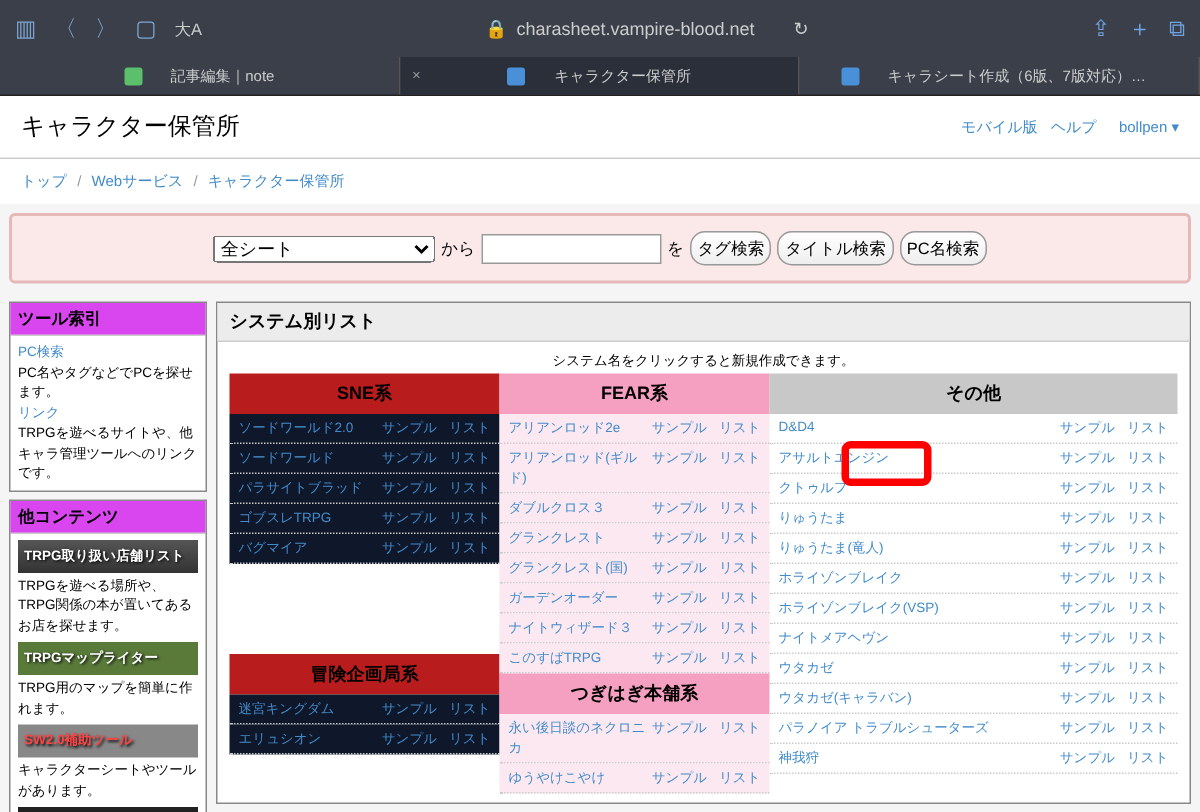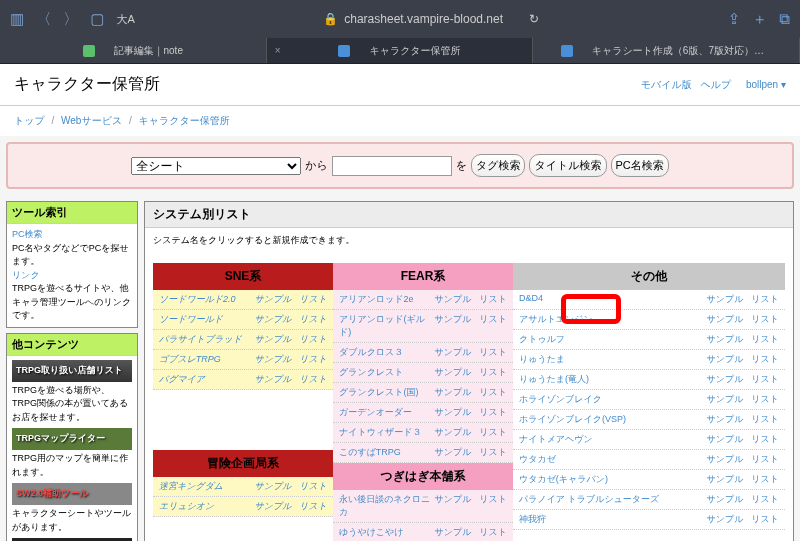--- a/index.html
+++ b/index.html
@@ -16,44 +16,44 @@
 .tab .favicon { width: 12px; height: 12px; background: #5bbf6b; border-radius: 2px; }
 .tab .favicon.blue { background: #4a90d9; }
 .page-header { display: flex; justify-content: space-between; align-items: center; padding: 10px 14px; background: #fff; border-bottom: 1px solid #ccc; }
 .page-header h1 { font-size: 16px; font-weight: normal; }
 .page-header .links { font-size: 10px; color: #428bca; }
 .page-header .links span { margin-left: 6px; }
 .breadcrumb { padding: 8px 14px; font-size: 10px; color: #428bca; background: #fff; }
 .breadcrumb .sep { color: #999; margin: 0 4px; }
 .main { display: flex; padding: 6px; gap: 6px; }
 .search-bar { margin: 6px; padding: 10px; border: 2px solid #e6b8b8; border-radius: 4px; background: #fbe9e9; display: flex; align-items: center; gap: 4px; justify-content: center; }
-.search-bar select { width: 170px; font-size: 12px; }
+.search-bar select { width: 148px; font-size: 12px; }
 .search-bar input { width: 120px; font-size: 12px; border: 1px solid #999; padding: 2px; }
 .search-bar button { font-size: 11px; padding: 3px 4px; border: 1px solid #999; border-radius: 10px; background: linear-gradient(#fff,#eee); text-align: center; }
 .sidebar { width: 132px; flex-shrink: 0; }
 .side-box { border: 1px solid #888; margin-bottom: 5px; background: #fff; }
-.side-title { background: #bef264; padding: 3px 5px; font-size: 11px; font-weight: bold; border-bottom: 1px solid #ccc; }
+.side-title { background: #d946ef; padding: 3px 5px; font-size: 11px; font-weight: bold; border-bottom: 1px solid #ccc; }
 .side-body { padding: 4px 5px; font-size: 9px; line-height: 1.5; }
 .side-body a { color: #428bca; text-decoration: none; }
 .side-thumb { height: 22px; background: #444; color: #fff; display: flex; align-items: center; padding: 0 4px; font-size: 9px; font-weight: bold; margin-bottom: 2px; text-shadow: 1px 1px 2px #000; }
 .side-thumb.red { background: linear-gradient(#555,#333); }
 .content { flex: 1; }
 .content-box { border: 1px solid #888; background: #fff; margin-bottom: 5px; }
 .content-title { background: #ececec; padding: 4px 8px; font-size: 12px; font-weight: bold; border-bottom: 1px solid #ccc; }
 .content-body { padding: 6px 8px; font-size: 10px; }
-.sys-desc { font-size: 9px; margin-bottom: 16px; }
+.sys-desc { font-size: 9px; margin-bottom: 2px; text-align: center; }
 .sys-grid { display: flex; gap: 0; }
 .sys-col { flex: 1; }
 .sys-col-narrow { width: 180px; flex: none; }
 .sys-header { text-align: center; font-weight: bold; padding: 5px 0; font-size: 12px; }
 .sys-header.green { background: #b91c1c; }
 .sys-header.pink { background: #f5a0c0; }
 .sys-header.gray { background: #c8c8c8; }
 .sys-row { display: flex; padding: 3px 6px; font-size: 9px; border-bottom: 1px dotted #ccc; }
-.sys-row.lg { background: #fef9c3; font-style: italic; }
+.sys-row.lg { background: #0f172a; }
 .sys-row.lp { background: #fce8f0; }
 .sys-name { flex: 1; color: #428bca; }
 .sys-sample { color: #428bca; margin-right: 8px; }
 .sys-list { color: #428bca; }
 .red-circle { position: absolute; border: 5px solid red; width: 60px; height: 30px; border-radius: 6px; }
 a { color: #428bca; }
 </style>
 </head>
 <body>
 

